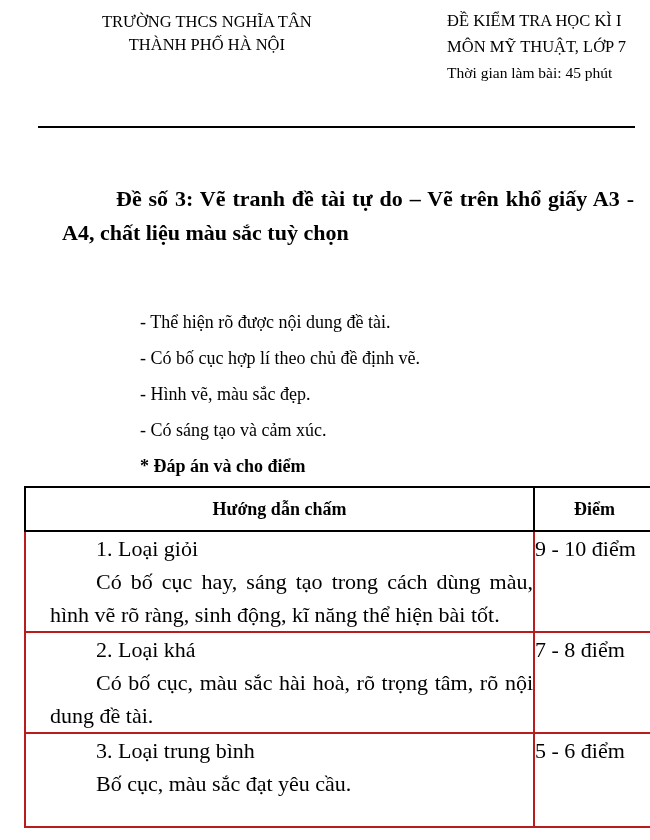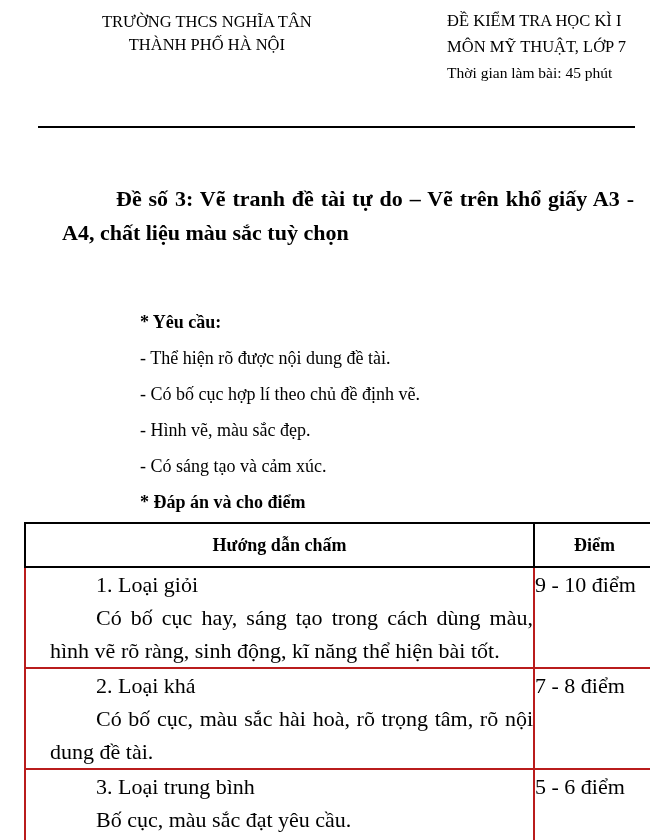--- a/index.html
+++ b/index.html
@@ -114,21 +114,20 @@
       <div>MÔN MỸ THUẬT, LỚP 7</div>
       <div class="duration">Thời gian làm bài: 45 phút</div>
     </div>
   </div>
 
   <hr class="rule">
 
   <p class="topic">Đề số 3: Vẽ tranh đề tài tự do – Vẽ trên khổ giấy A3 - A4, chất liệu màu sắc tuỳ chọn</p>
 
   <div class="section">
-    <div class="bold">* Yêu cầu:</div>
     <div>- Thể hiện rõ được nội dung đề tài.</div>
     <div>- Có bố cục hợp lí theo chủ đề định vẽ.</div>
     <div>- Hình vẽ, màu sắc đẹp.</div>
     <div>- Có sáng tạo và cảm xúc.</div>
     <div class="bold">* Đáp án và cho điểm</div>
   </div>
 
   <table class="grading">
     <colgroup>
       <col class="col-guide">

